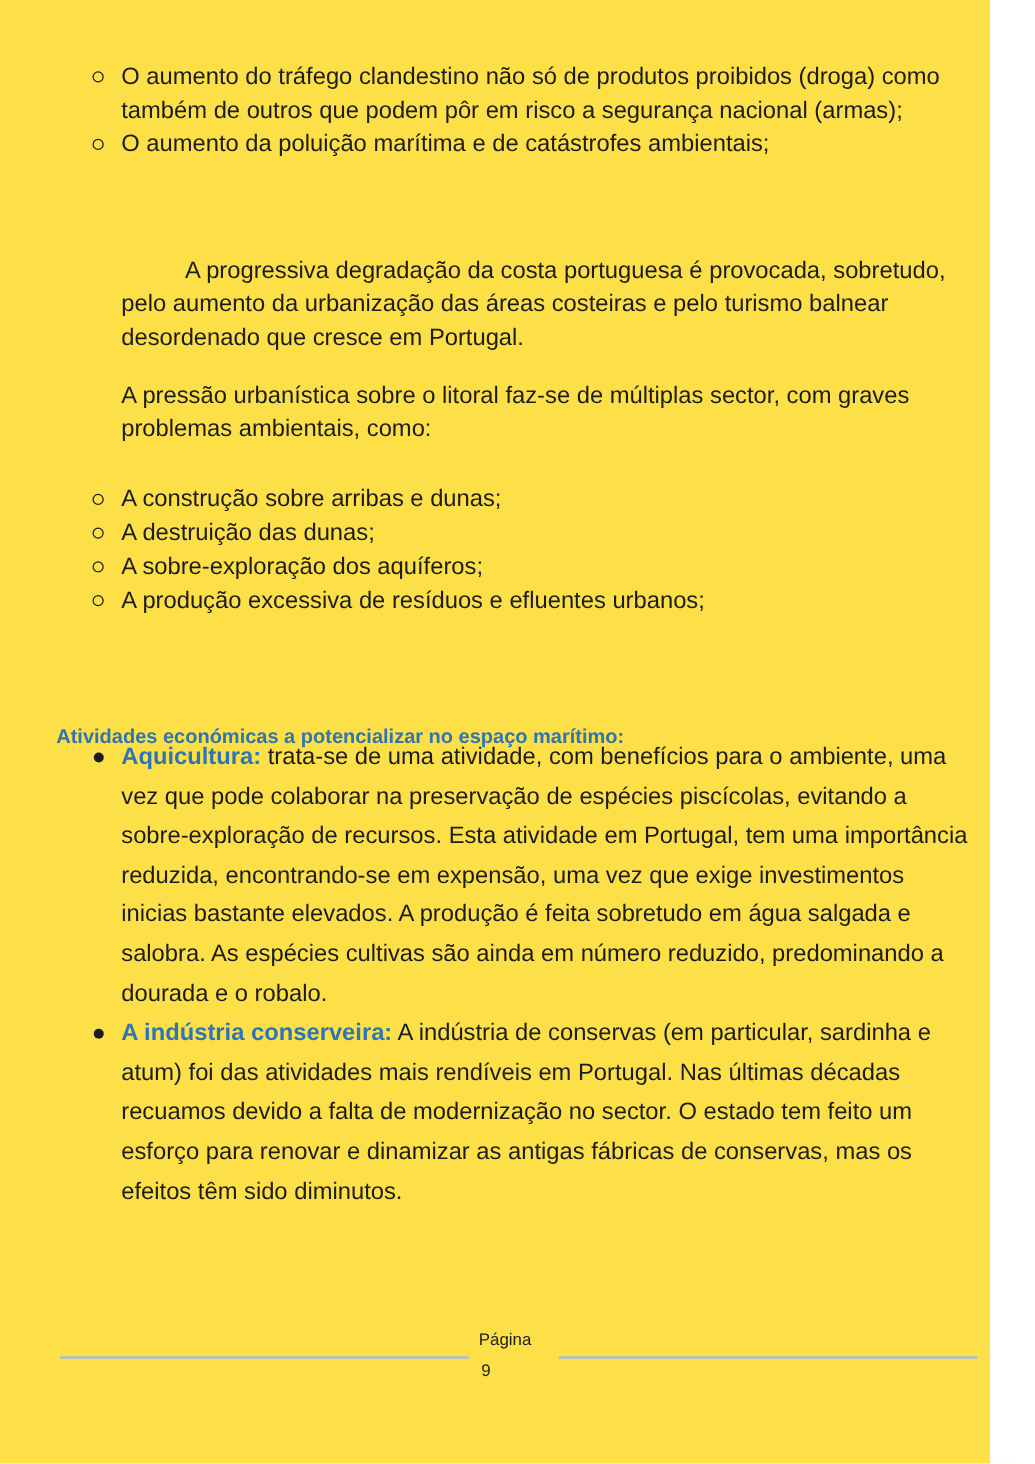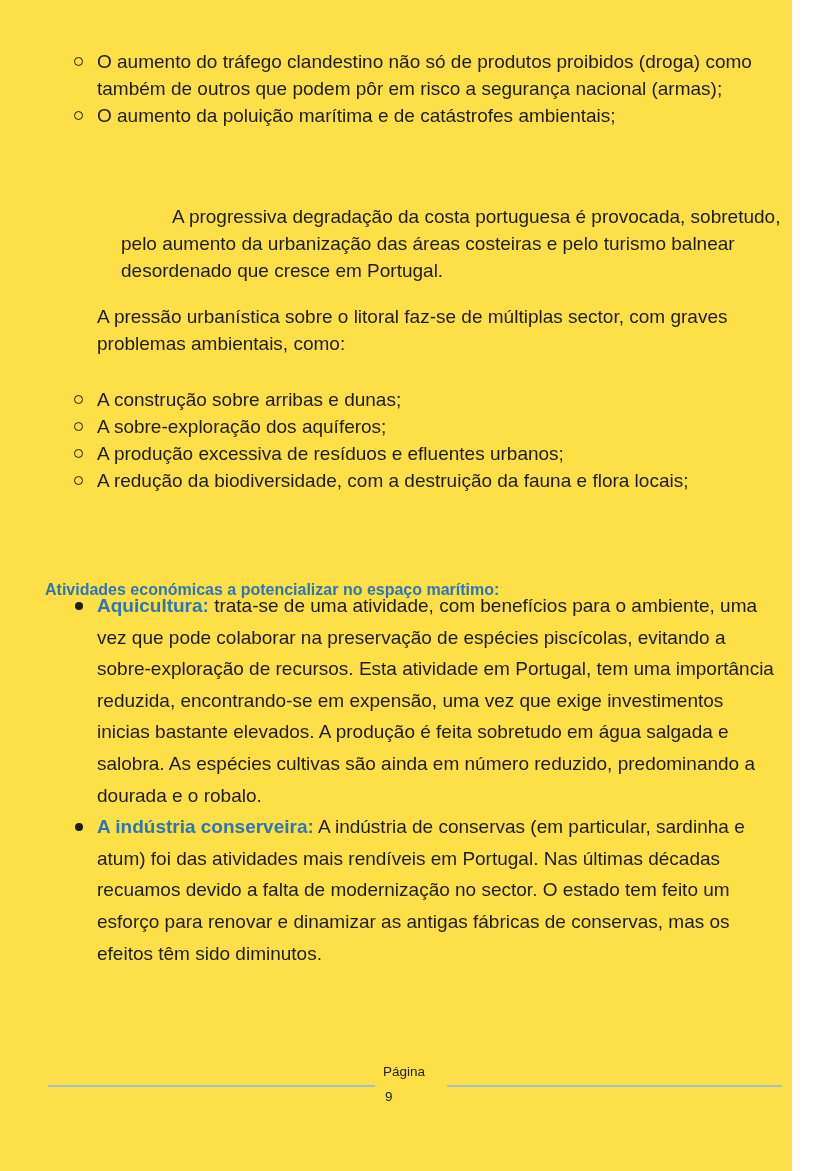--- a/index.html
+++ b/index.html
@@ -95,40 +95,40 @@
     <div class="li">
       <span class="marker-circle"></span>
       <span>O aumento do tráfego clandestino não só de produtos proibidos (droga) como também de outros que podem pôr em risco a segurança nacional (armas);</span>
     </div>
     <div class="li">
       <span class="marker-circle"></span>
       <span>O aumento da poluição marítima e de catástrofes ambientais;</span>
     </div>
   </div>
 
-  <div class="para indent body-text" style="top:203px;margin-left:24px;">A progressiva degradação da costa portuguesa é provocada, sobretudo, pelo aumento da urbanização das áreas costeiras e pelo turismo balnear desordenado que cresce em Portugal.</div>
+  <div class="para indent body-text" style="top:203px;">A progressiva degradação da costa portuguesa é provocada, sobretudo, pelo aumento da urbanização das áreas costeiras e pelo turismo balnear desordenado que cresce em Portugal.</div>
 
   <div class="para body-text" style="top:303px;">A pressão urbanística sobre o litoral faz-se de múltiplas sector, com graves problemas ambientais, como:</div>
 
   <div class="circle-list body-text" style="top:357px;margin-top:29px;">
     <div class="li">
       <span class="marker-circle"></span>
       <span>A construção sobre arribas e dunas;</span>
     </div>
     <div class="li">
       <span class="marker-circle"></span>
+      <span>A destruição das dunas;</span>
+    </div>
+    <div class="li">
+      <span class="marker-circle"></span>
       <span>A sobre-exploração dos aquíferos;</span>
     </div>
     <div class="li">
       <span class="marker-circle"></span>
       <span>A produção excessiva de resíduos e efluentes urbanos;</span>
-    </div>
-    <div class="li">
-      <span class="marker-circle"></span>
-      <span>A redução da biodiversidade, com a destruição da fauna e flora locais;</span>
     </div>
   </div>
 
   <div class="section-heading">Atividades económicas a potencializar no espaço marítimo:</div>
 
   <div class="disc-list">
     <div class="li">
       <span class="marker-disc"></span>
       <span class="lead-blue">Aquicultura:</span><span> trata-se de uma atividade, com benefícios para o ambiente, uma vez que pode colaborar na preservação de espécies piscícolas, evitando a sobre-exploração de recursos. Esta atividade em Portugal, tem uma importância reduzida, encontrando-se em expensão, uma vez que exige investimentos inicias bastante elevados. A produção é feita sobretudo em água salgada e salobra. As espécies cultivas são ainda em número reduzido, predominando a dourada e o robalo.</span>
     </div>

